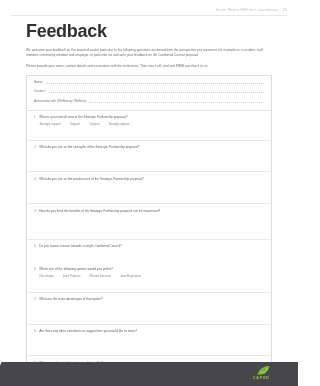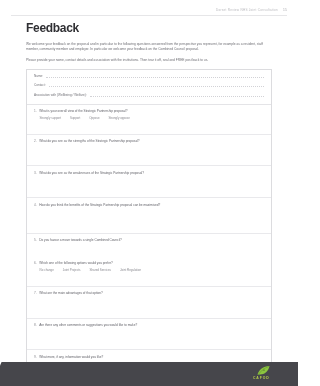--- a/index.html
+++ b/index.html
@@ -53,21 +53,21 @@
 
   
   .content {
     position: absolute;
     left: 26px;
     right: 26px;
     top: 22px;
   }
 
   .title {
-    font-size: 12px;
+    font-size: 18px;
     font-weight: bold;
     color: #2f2f33;
     letter-spacing: -0.3px;
     line-height: 1;
     margin-bottom: 8px;
   }
 
   .intro {
     font-size: 3.25px;
     line-height: 1.62;

